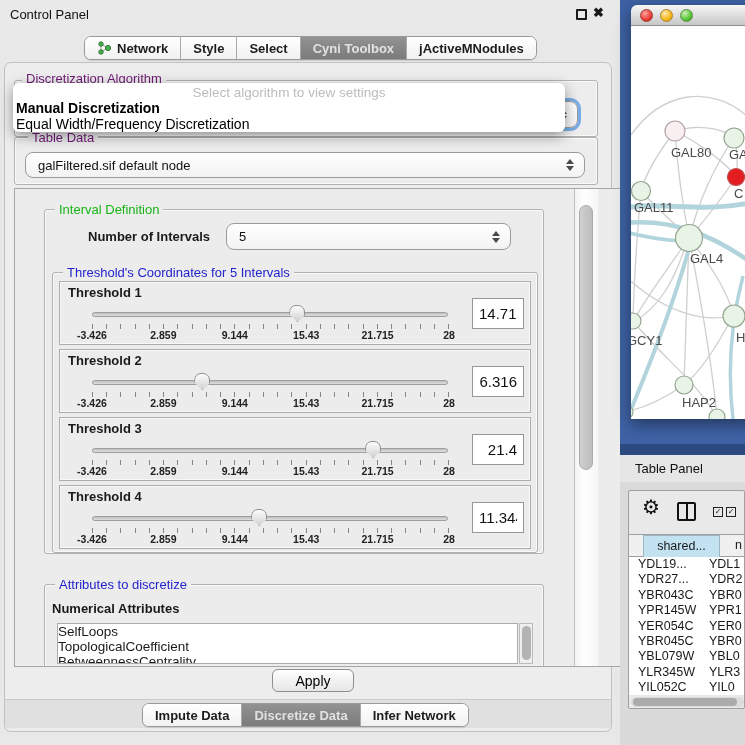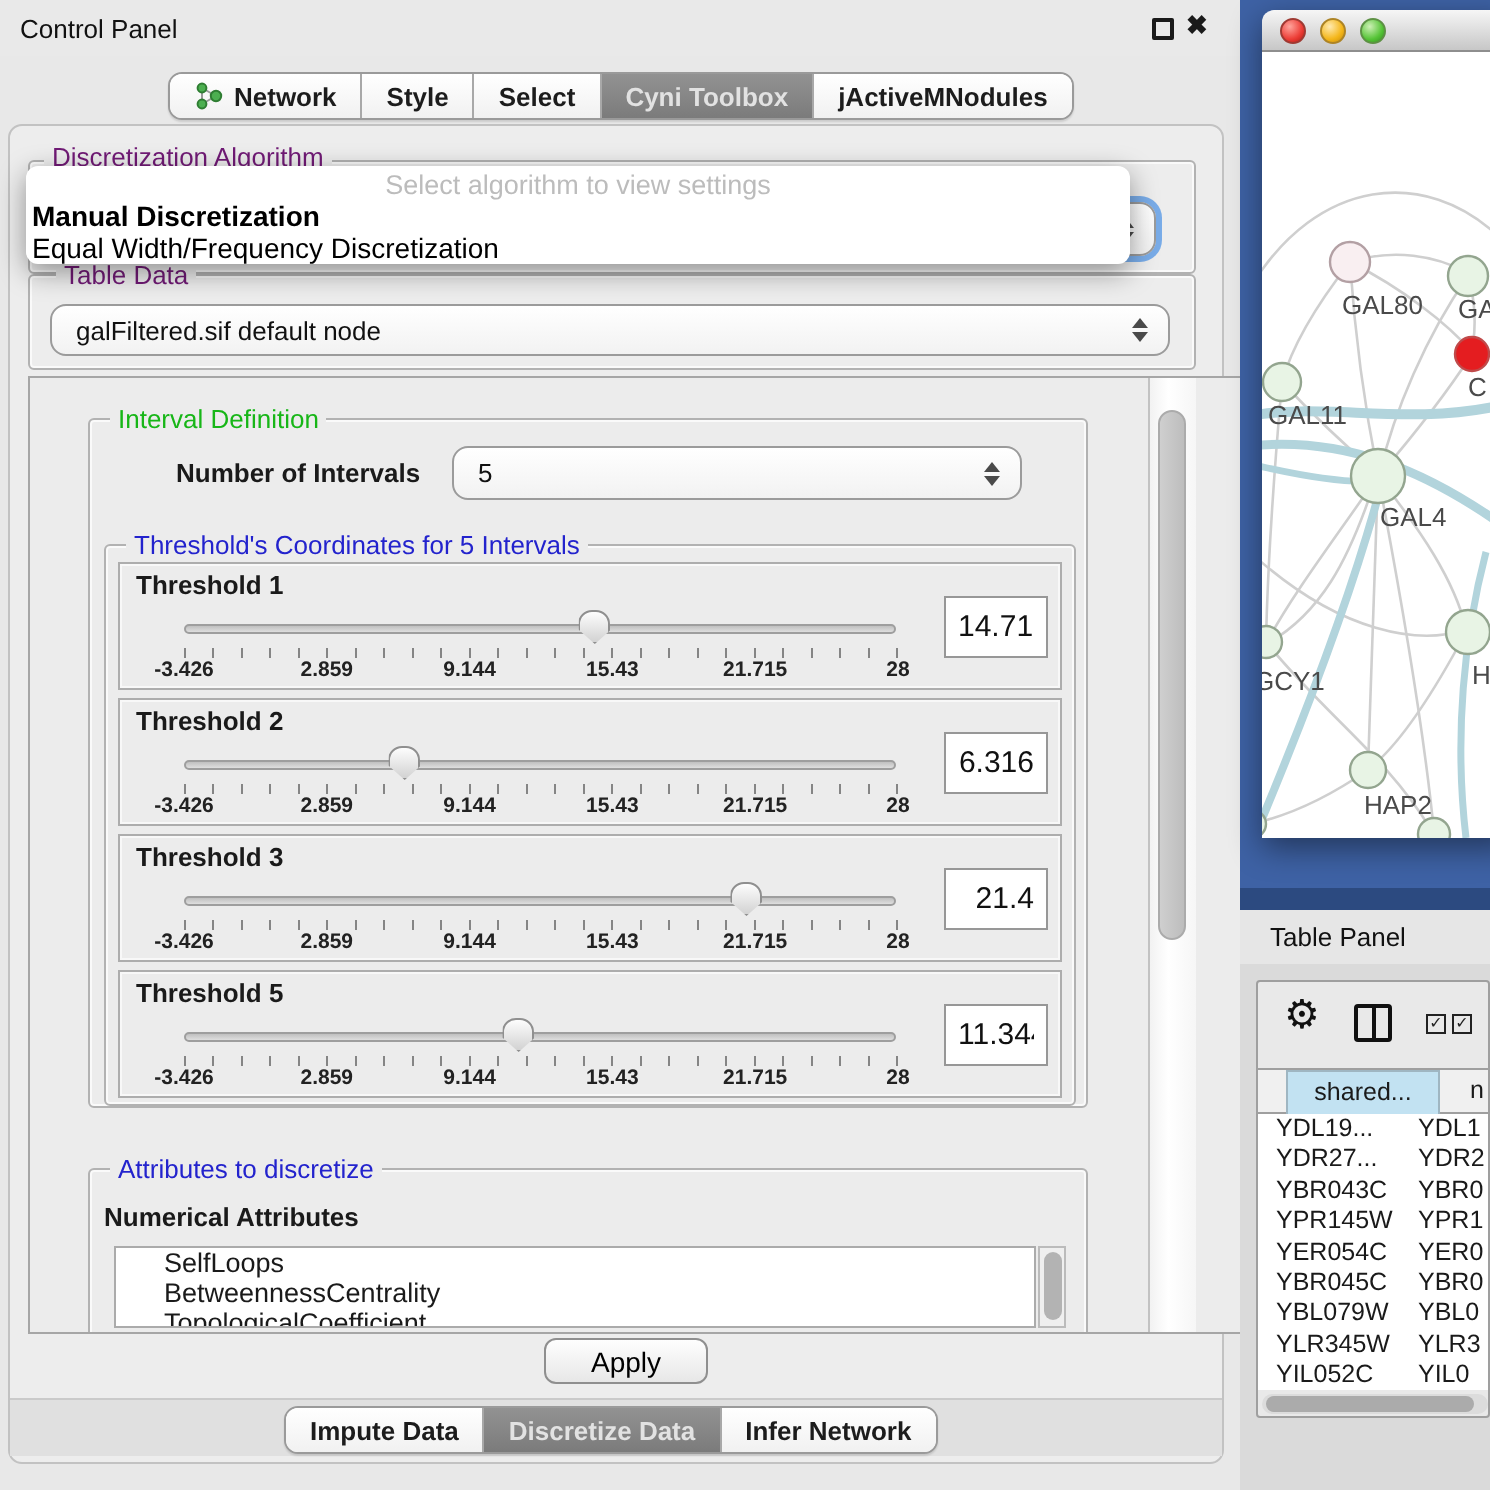--- a/index.html
+++ b/index.html
@@ -56,21 +56,21 @@
   .track { position:absolute; left:0; top:7px; width:356px; height:5px; border:1px solid #9e9e9e; border-radius:3px; background:linear-gradient(#c0c0c0,#dedede); }
   .thumb { position:absolute; top:0; width:16px; height:17px; background:linear-gradient(#fdfdfd,#d2d2d2); border:1px solid #8f8f8f; border-radius:7px 7px 3px 3px; clip-path:polygon(0 0,100% 0,100% 58%,50% 100%,0 58%); cursor:pointer; }
   .ticks { position:absolute; left:32px; top:42px; width:357px; height:5px; background:repeating-linear-gradient(90deg,#858585 0,#858585 1px,transparent 1px,transparent 14.24px); }
   .tick-labels { position:absolute; left:32px; top:47px; width:357px; height:13px; }
   .tick-labels span { position:absolute; transform:translateX(-50%); font-size:10.5px; font-weight:bold; color:#222; white-space:nowrap; }
   .t-value { position:absolute; left:412px; top:16px; width:52px; height:31px; border:1px solid #979797; background:#fff; font-family:"Liberation Sans",sans-serif; font-size:15px; text-align:right; padding:0 6px; color:#111; }
 
   
   .attr-header { position:absolute; left:7px; top:16px; font-size:13px; font-weight:bold; }
   .attr-list { position:absolute; left:12px; top:38px; width:461px; height:41px; background:#fff; border:1px solid #ababab; overflow:hidden; }
-  .attr-item { font-size:13.5px; line-height:15px; padding-left:24px; cursor:pointer; white-space:nowrap; }
+  .attr-item { font-size:13.5px; line-height:15px; padding-left:0; cursor:pointer; white-space:nowrap; }
   .list-sb { position:absolute; left:474px; top:38px; width:14px; height:41px; background:#efefef; border:1px solid #bbb; }
   .list-sb-thumb { position:absolute; left:1.5px; top:2px; width:9px; height:34px; background:#b3b3b3; border-radius:5px; cursor:pointer; }
 
   .apply-btn { left:272px; top:669px; width:82px; height:23px; background:linear-gradient(#fefefe,#e7e7e7); border:1px solid #8f8f8f; border-radius:6px; font-family:"Liberation Sans",sans-serif; font-size:14px; cursor:pointer; }
   .bottom-strip { left:5px; top:699px; width:606px; height:29px; background:#e0e0e0; border-top:1px solid #cacaca; }
 
   
   .blue-area { left:620px; top:0; width:125px; height:455px; background:#3e62a5; }
   .navy-strip { left:620px; top:444px; width:125px; height:11px; background:#2c4a80; }
   .mac-window { left:631px; top:5px; width:125px; height:414px; border-radius:6px 6px 0 0; box-shadow:0 5px 16px rgba(0,0,0,.45); overflow:hidden; }
@@ -234,21 +234,21 @@
                 <span style="left: 0%;">-3.426</span>
                 <span style="left: 20%;">2.859</span>
                 <span style="left: 40%;">9.144</span>
                 <span style="left: 60%;">15.43</span>
                 <span style="left: 80%;">21.715</span>
                 <span style="left: 100%;">28</span>
               </div>
               <input class="t-value" readonly="" value="21.4" style="">
             </div>
             <div class="thresh-row">
-              <div class="t-label">Threshold 5</div>
+              <div class="t-label">Threshold 4</div>
               <div class="slider">
                 <div class="track"></div>
                 <div class="thumb" style="left: calc(47% - 8px);"></div>
               </div>
               <div class="ticks"></div>
               <div class="tick-labels">
                 <span style="left: 0%;">-3.426</span>
                 <span style="left: 20%;">2.859</span>
                 <span style="left: 40%;">9.144</span>
                 <span style="left: 60%;">15.43</span>
@@ -259,22 +259,22 @@
             </div>
           </div>
       </div>
     </div>
 
     <div class="groupbox" style="left:29px;top:395px;width:500px;height:120px;background:#ececec;">
       <span class="group-label g-blue" style="left:10px;top:-8px;background:#ececec;">Attributes to discretize</span>
       <span class="attr-header">Numerical Attributes</span>
       <div class="attr-list" id="attr-list">
           <div class="attr-item">SelfLoops</div>
+          <div class="attr-item">TopologicalCoefficient</div>
           <div class="attr-item">BetweennessCentrality</div>
-          <div class="attr-item">TopologicalCoefficient</div>
         </div>
       <div class="list-sb">
           <div class="list-sb-thumb"></div>
         </div>
     </div>
 
     <div class="v-track">
         <div class="v-thumb"></div>
       </div>
   </div>

